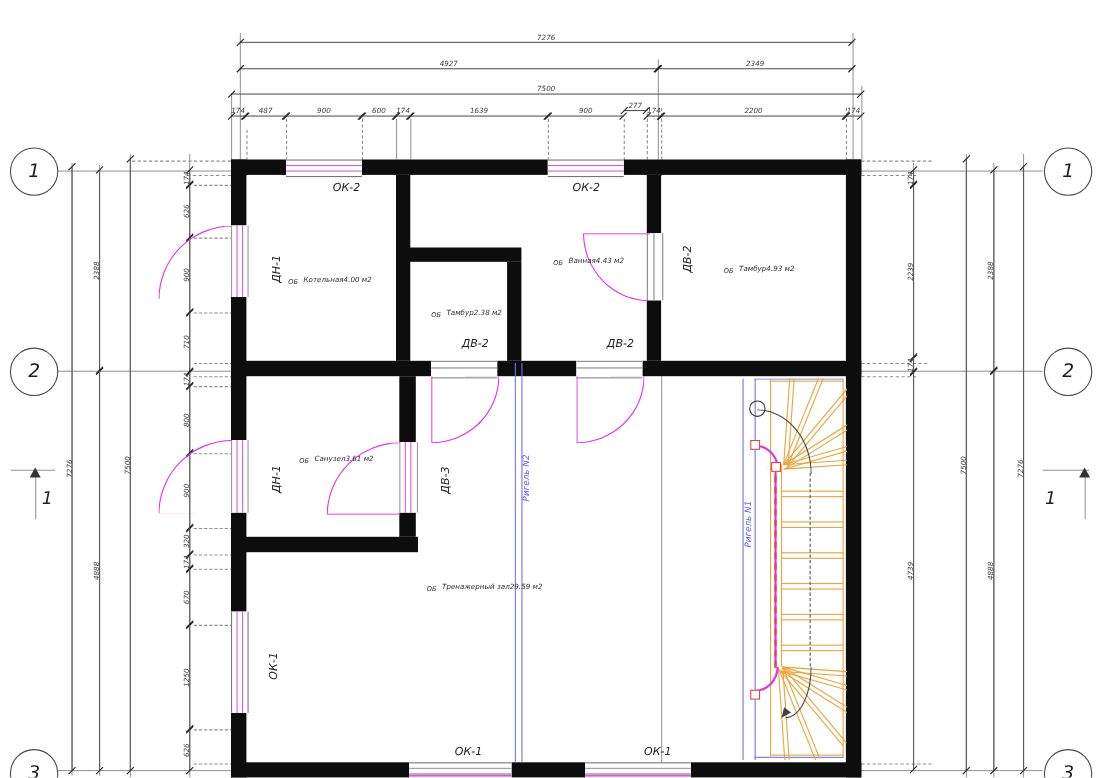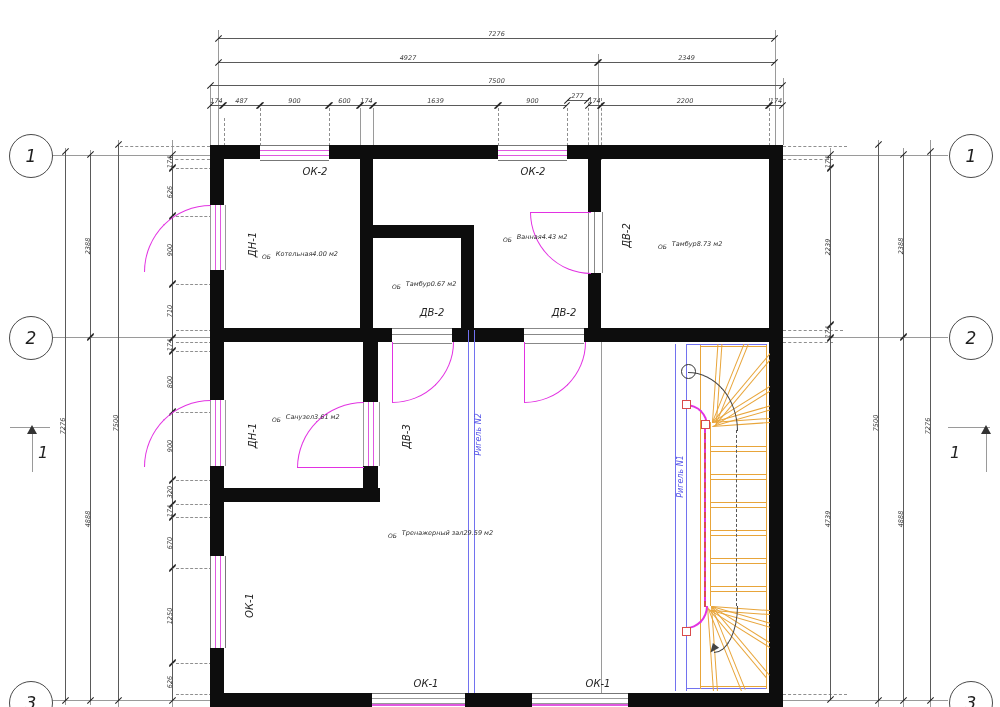--- a/index.html
+++ b/index.html
@@ -375,28 +375,28 @@
     <span class="ob">ОБ</span>
     <span class="nm">
         <span>Ванная</span>
         <span>4.43 м2</span>
       </span>
   </div>
   <div class="a room" style="left:392px;top:280px">
     <span class="ob">ОБ</span>
     <span class="nm">
         <span>Тамбур</span>
-        <span>0.67 м2</span>
+        <span>2.38 м2</span>
       </span>
   </div>
   <div class="a room" style="left:658px;top:240px">
     <span class="ob">ОБ</span>
     <span class="nm">
         <span>Тамбур</span>
-        <span>8.73 м2</span>
+        <span>4.93 м2</span>
       </span>
   </div>
   <div class="a room" style="left:272px;top:413px">
     <span class="ob">ОБ</span>
     <span class="nm">
         <span>Санузел</span>
         <span>3.61 м2</span>
       </span>
   </div>
   <div class="a room" style="left:388px;top:529px">

